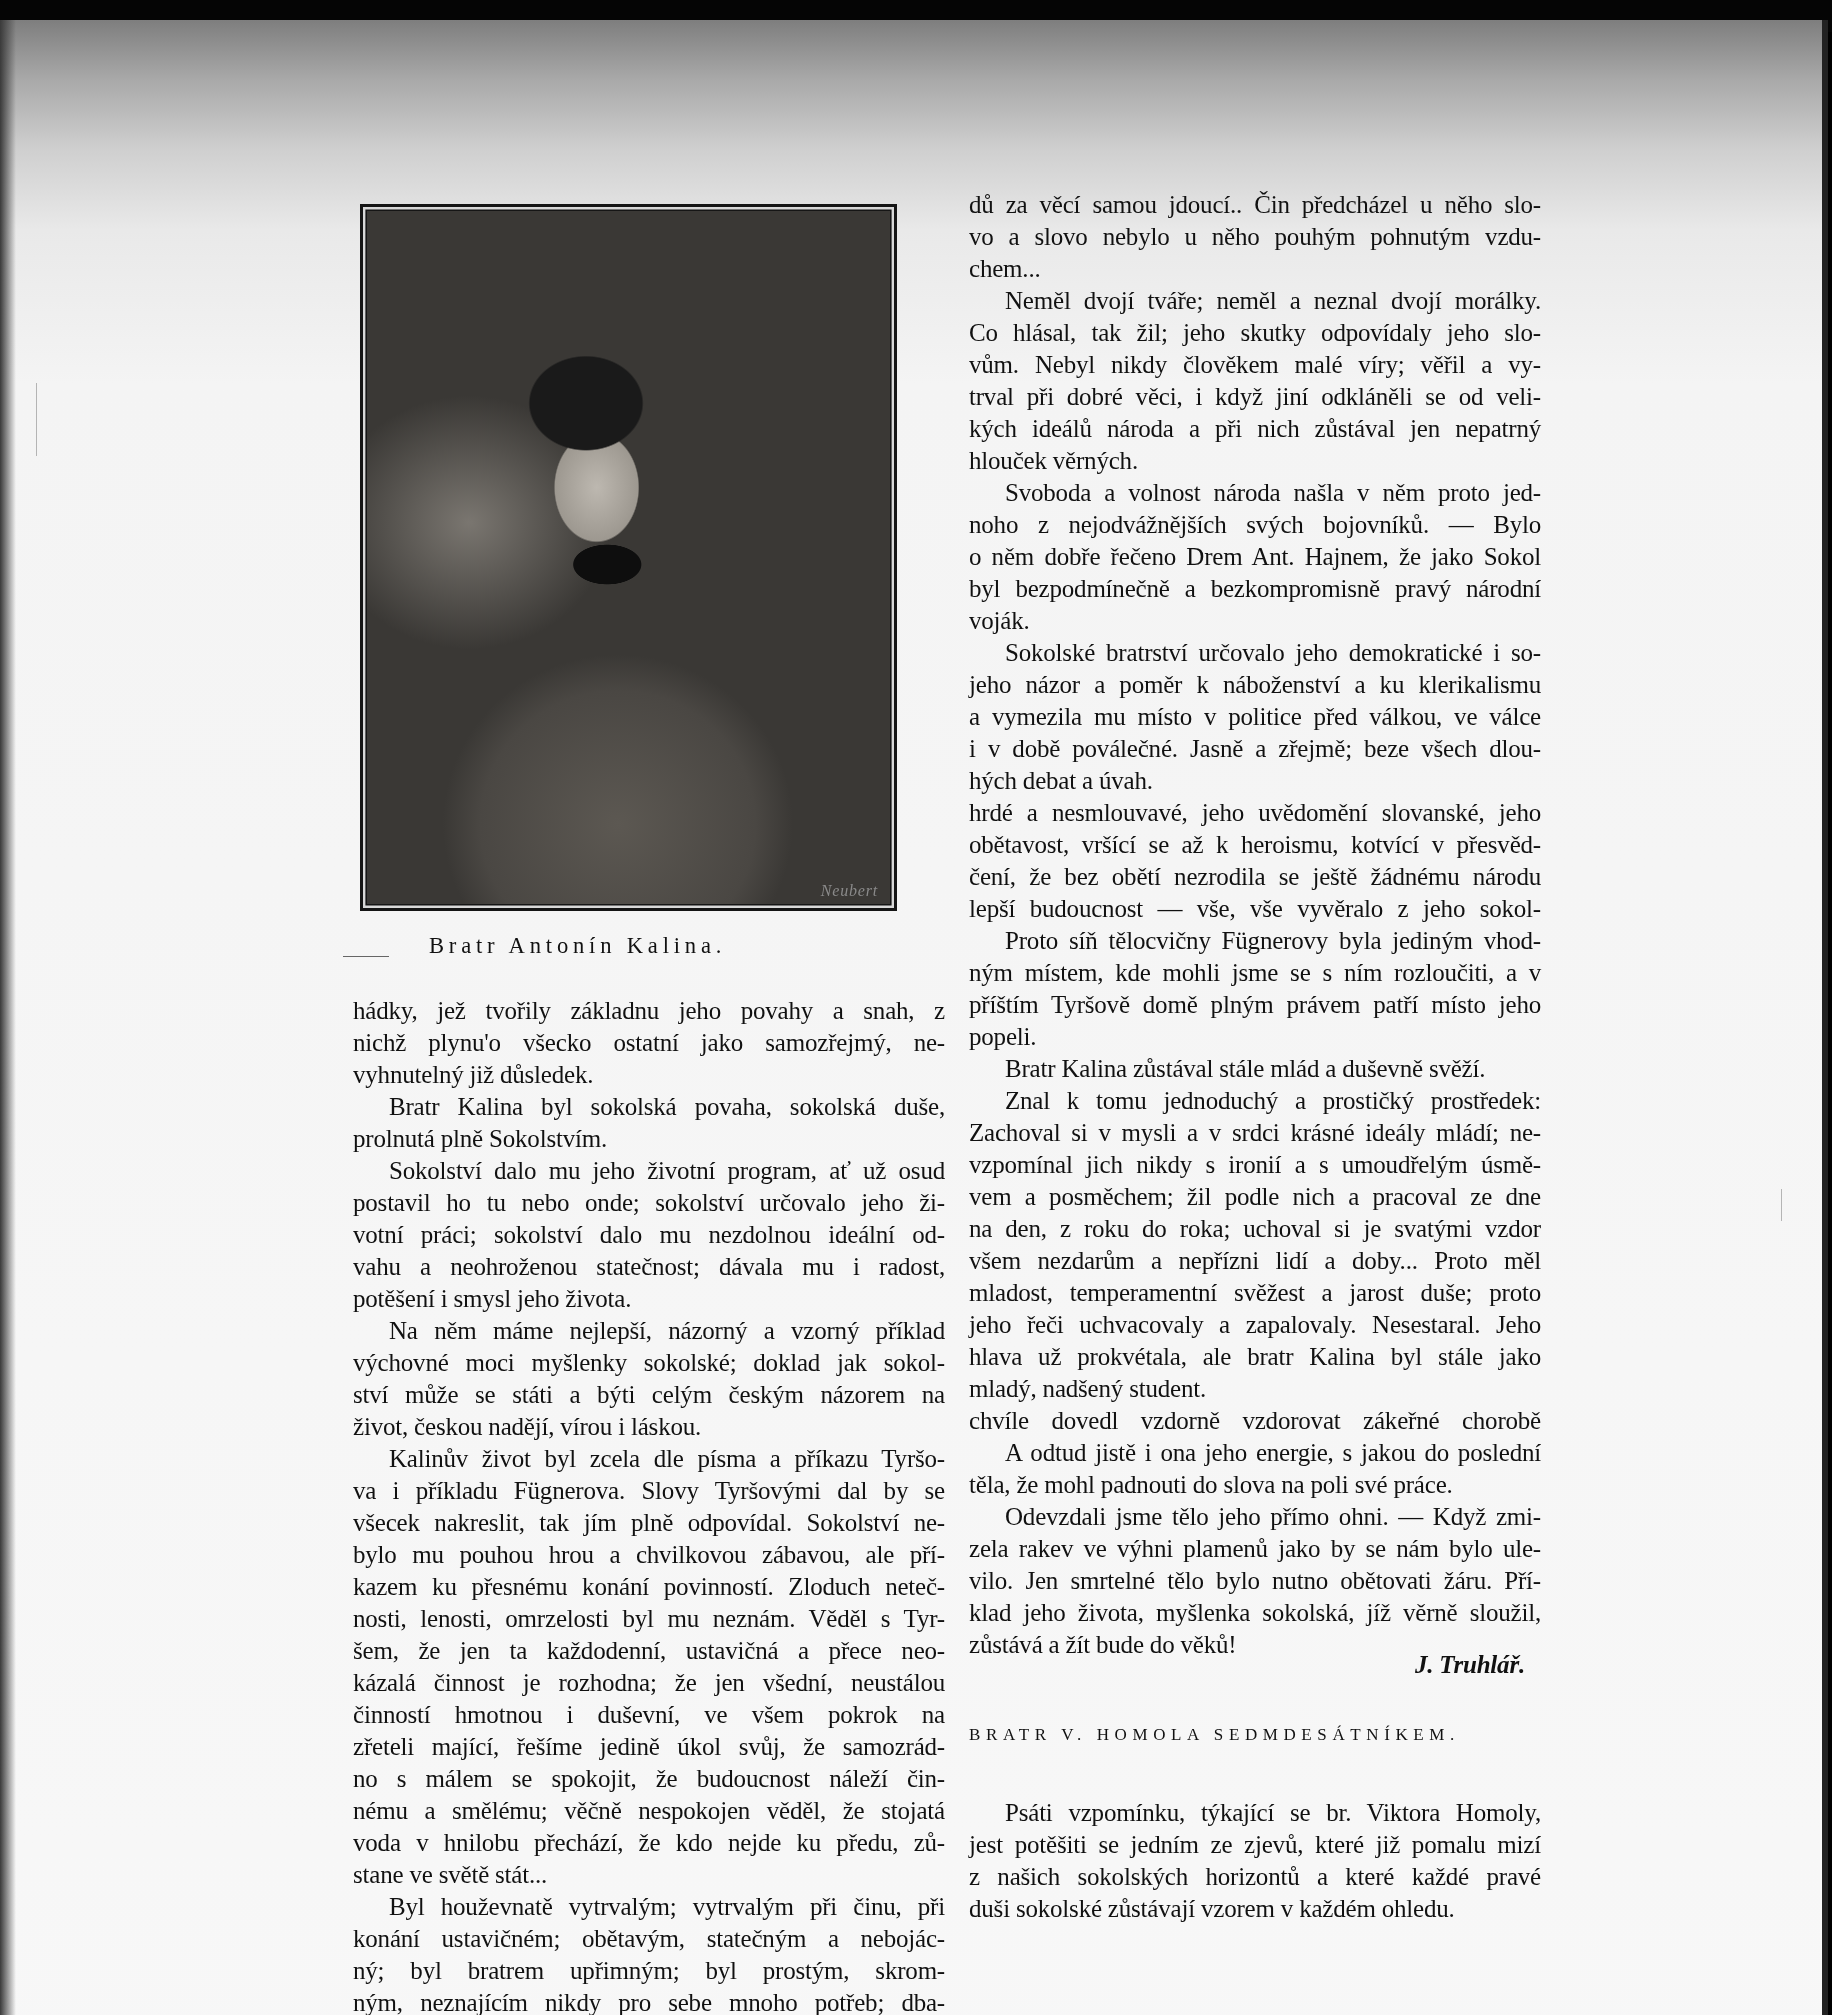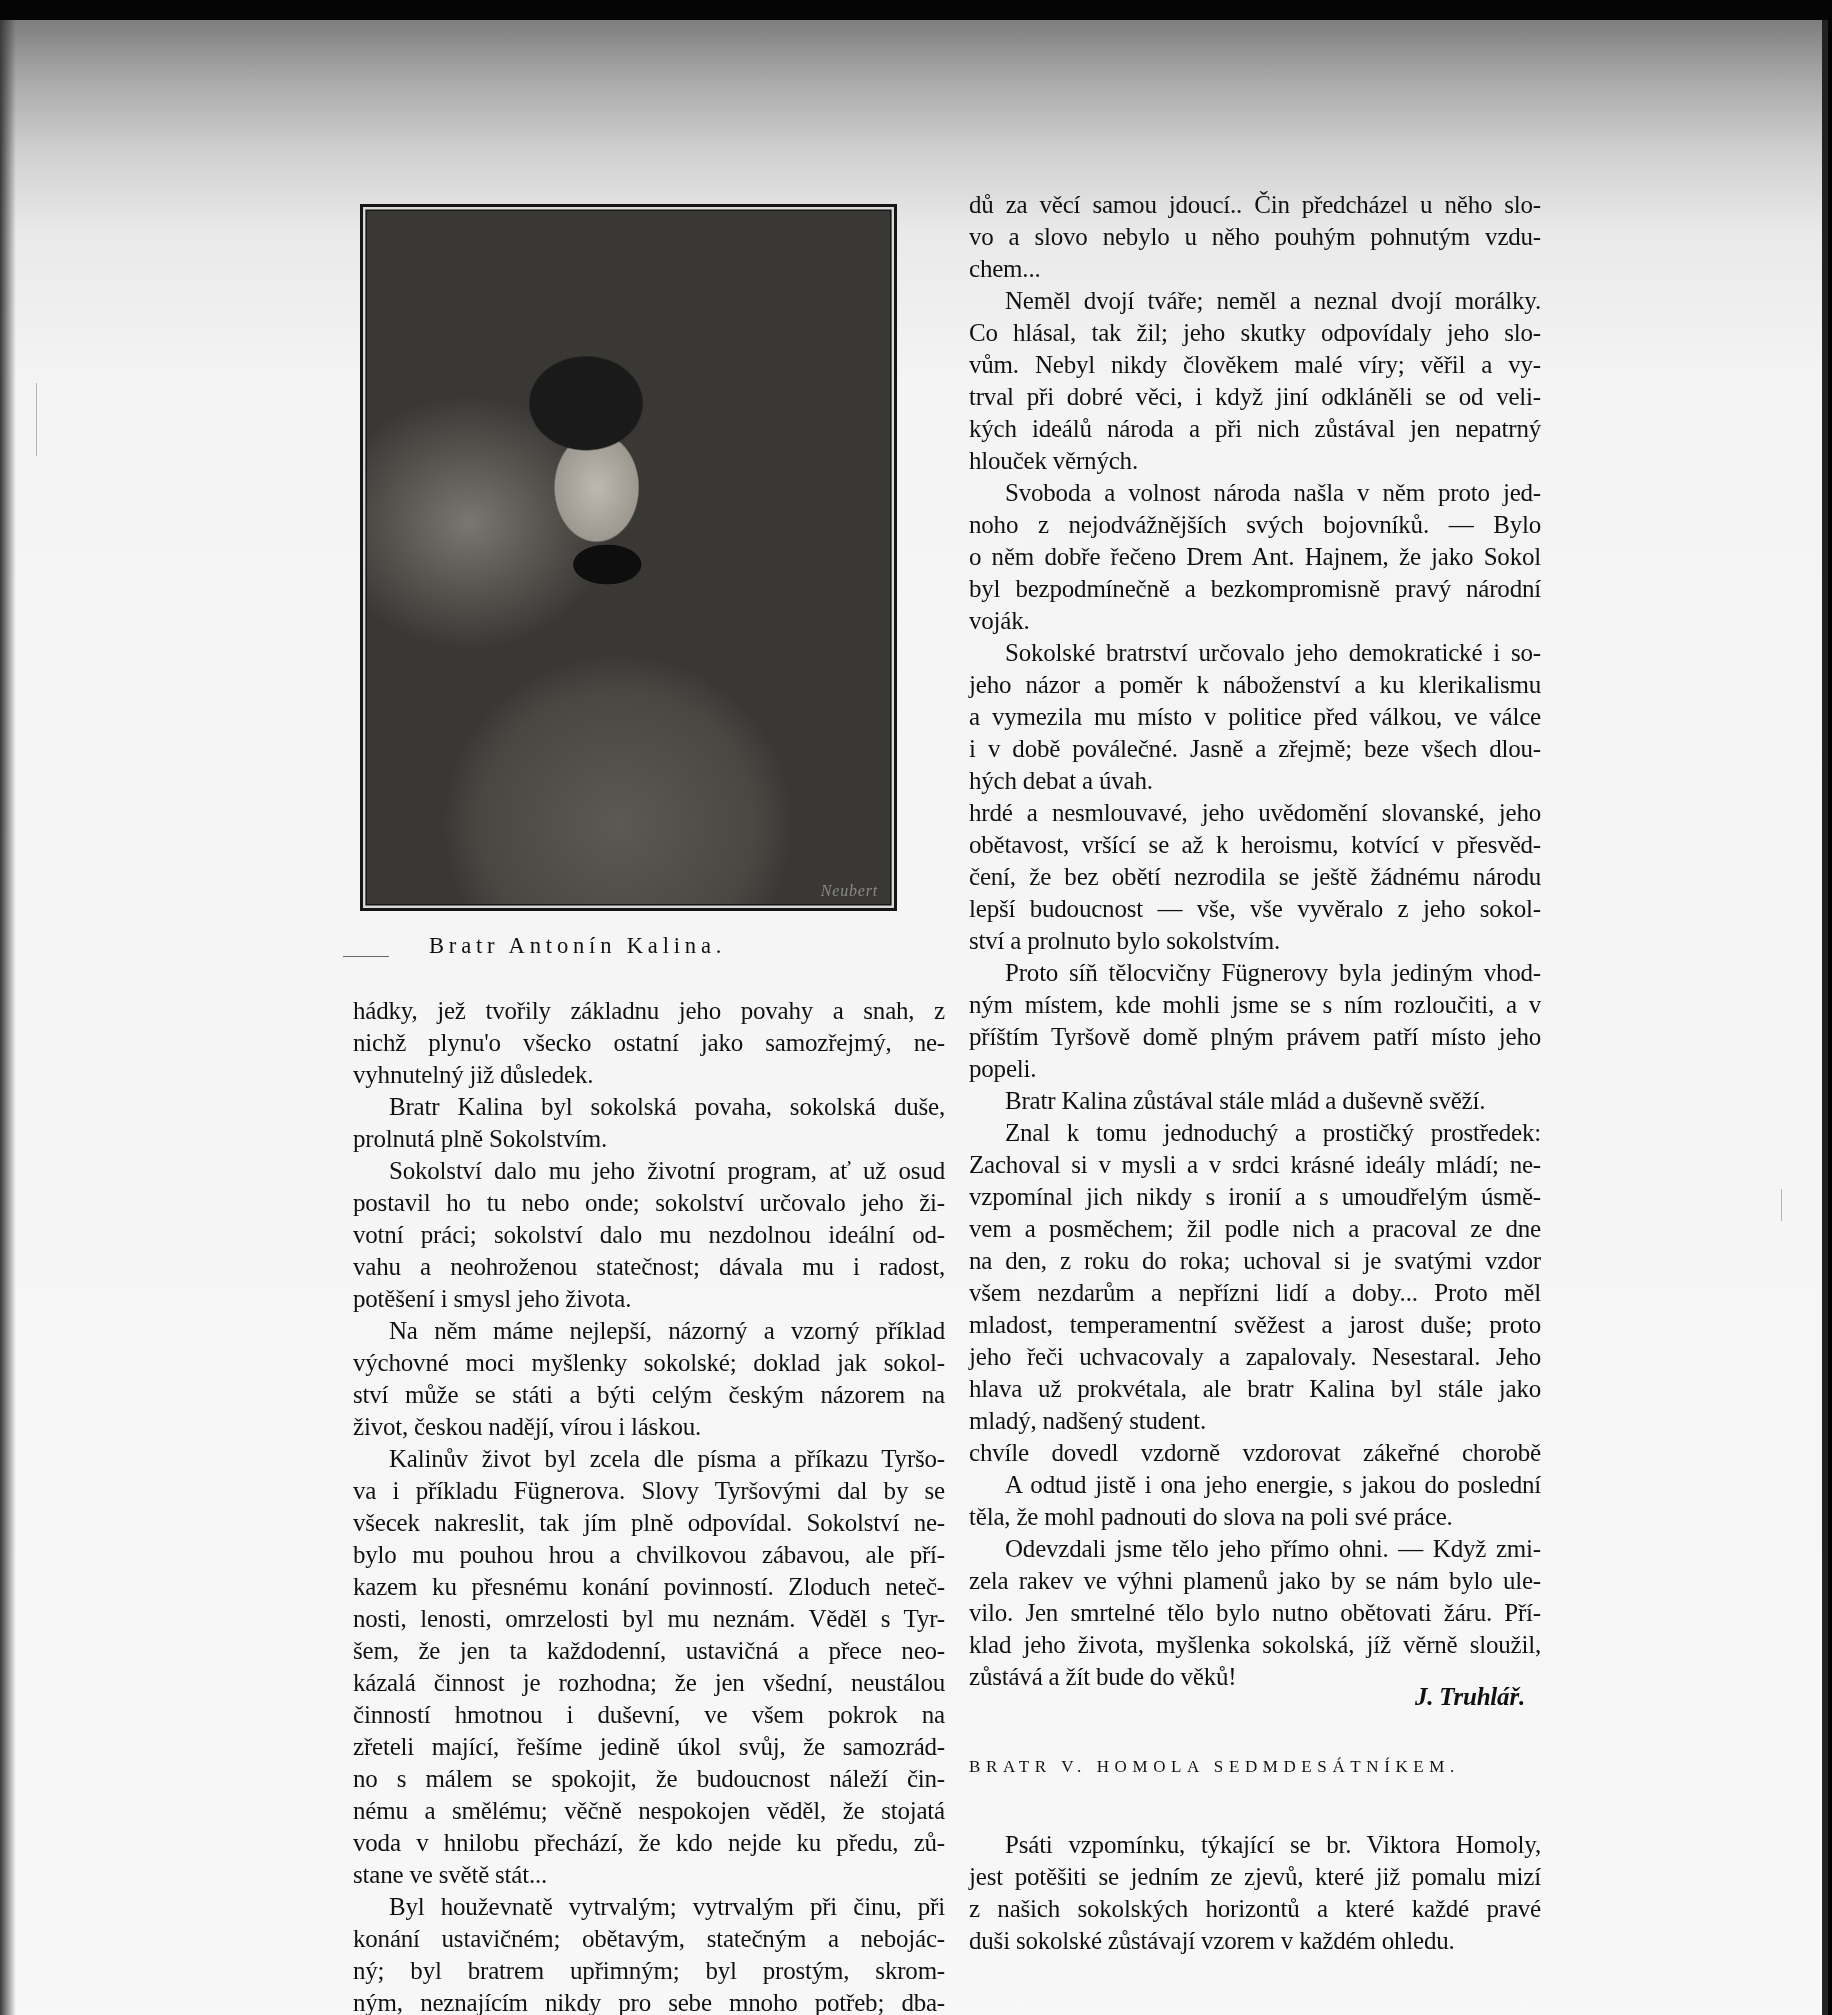--- a/index.html
+++ b/index.html
@@ -136,21 +136,20 @@
       <span class="line last">voják.</span>
       <span class="line" style="padding-left: 36px;">Sokolské bratrství určovalo jeho demokratické i so-</span>
       <span class="line">jeho názor a poměr k náboženství a ku klerikalismu</span>
       <span class="line">a vymezila mu místo v politice před válkou, ve válce</span>
       <span class="line">i v době poválečné. Jasně a zřejmě; beze všech dlou-</span>
       <span class="line last">hých debat a úvah.</span>
       <span class="line">hrdé a nesmlouvavé, jeho uvědomění slovanské, jeho</span>
       <span class="line">obětavost, vršící se až k heroismu, kotvící v přesvěd-</span>
       <span class="line">čení, že bez obětí nezrodila se ještě žádnému národu</span>
       <span class="line">lepší budoucnost — vše, vše vyvěralo z jeho sokol-</span>
-      <span class="line last">ství a prolnuto bylo sokolstvím.</span>
       <span class="line" style="padding-left: 36px;">Proto síň tělocvičny Fügnerovy byla jediným vhod-</span>
       <span class="line">ným místem, kde mohli jsme se s ním rozloučiti, a v</span>
       <span class="line">příštím Tyršově domě plným právem patří místo jeho</span>
       <span class="line last">popeli.</span>
       <span class="line last" style="padding-left: 36px;">Bratr Kalina zůstával stále mlád a duševně svěží.</span>
       <span class="line" style="padding-left: 36px;">Znal k tomu jednoduchý a prostičký prostředek:</span>
       <span class="line">Zachoval si v mysli a v srdci krásné ideály mládí; ne-</span>
       <span class="line">vzpomínal jich nikdy s ironií a s umoudřelým úsmě-</span>
       <span class="line">vem a posměchem; žil podle nich a pracoval ze dne</span>
       <span class="line">na den, z roku do roka; uchoval si je svatými vzdor</span>

